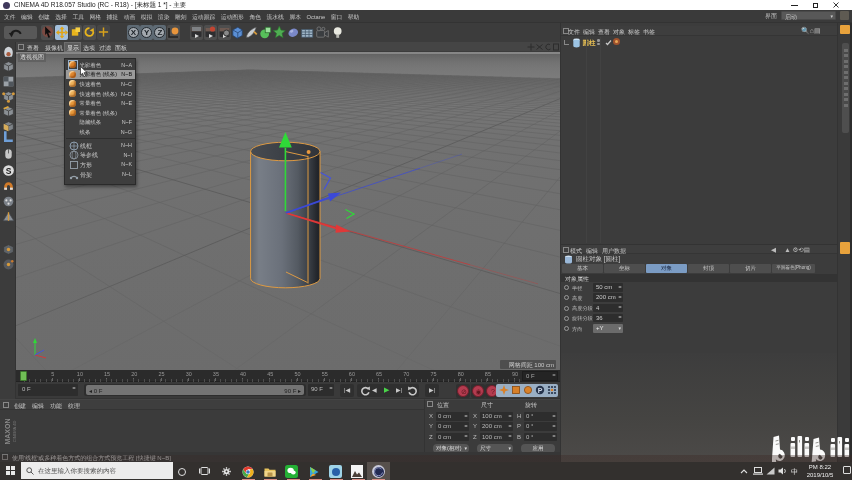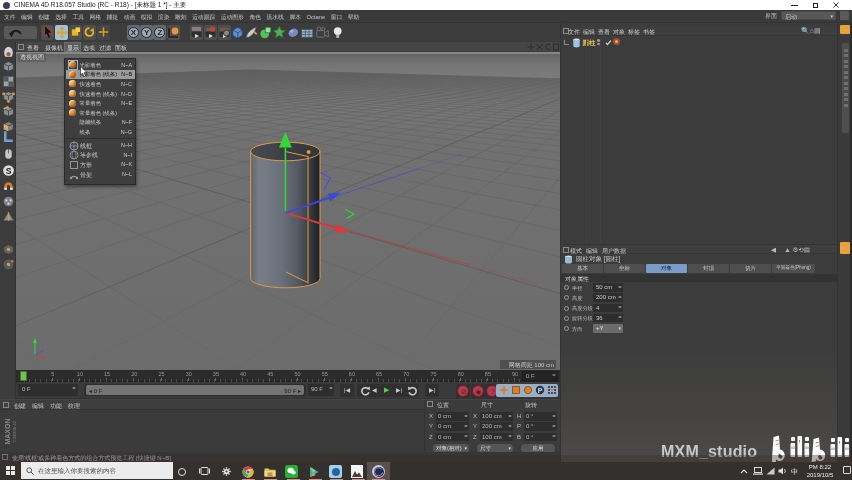--- a/index.html
+++ b/index.html
@@ -826,21 +826,20 @@
         <span style="position:absolute;left:3px;top:1px;font-size:6px;color:#ccc;">36</span>
         <span style="position:absolute;right:1px;top:0.5px;font-size:4px;color:#999;">◂▸</span>
       </div>
 <div class="abs" style="left:3px;top:303.20000000000005px;width:5px;height:5px;border:1px solid #999;border-radius:50%;"></div>
 <div class="abs" style="left:11px;top:302.70000000000005px;font-size:5.2px;color:#bbb;white-space:nowrap;">方向</div>
 <div class="abs" style="left:32px;top:301.20000000000005px;width:30px;height:8.5px;background:#6b6b6b;border-radius:1px;">
         <span style="position:absolute;left:3px;top:1px;font-size:6px;color:#eee;">+Y</span>
         <span style="position:absolute;right:2px;top:1px;font-size:5px;color:#ddd;">▾</span>
       </div>
 <div class="abs" style="left:0;top:330px;width:276px;height:109px;background:linear-gradient(180deg,#3d3d3d 0%,#454442 60%,#4c4a48 100%);"></div>
-<div class="abs" style="left:100px;top:420px;font-size:16px;font-weight:600;color:#c9c9c9;letter-spacing:0.2px;">MXM_studio</div>
 <svg class="abs" style="left:211px;top:412px" width="82" height="28" viewBox="0 0 82 28">
         <g fill="#fafafa">
           <path d="M1.5 2 l5.5 -1.5 l1 14 a5.2 5.8 0 1 1 -4.2 9.8 l0.4 2.6 l-4.5 0.8 Z M7.8 18.8 a2.2 2.5 0 1 0 2.8 2.8 Z"></path>
           <rect x="18.5" y="8" width="4.6" height="14" rx="1"></rect>
           <rect x="19" y="2" width="4" height="4" rx="1"></rect>
           <rect x="25.5" y="1" width="4.6" height="21" rx="1"></rect>
           <rect x="32.5" y="8" width="4.6" height="14" rx="1"></rect>
           <rect x="33" y="2" width="4" height="4" rx="1"></rect>
           <path d="M41.5 4 l5.5 -1.5 l1 12 a5.2 5.8 0 1 1 -4.2 9.3 l0.4 2.4 l-4.5 0.8 Z M47.8 19.8 a2.2 2.5 0 1 0 2.8 2.8 Z"></path>
           <rect x="58.5" y="9" width="4.6" height="13" rx="1"></rect>

